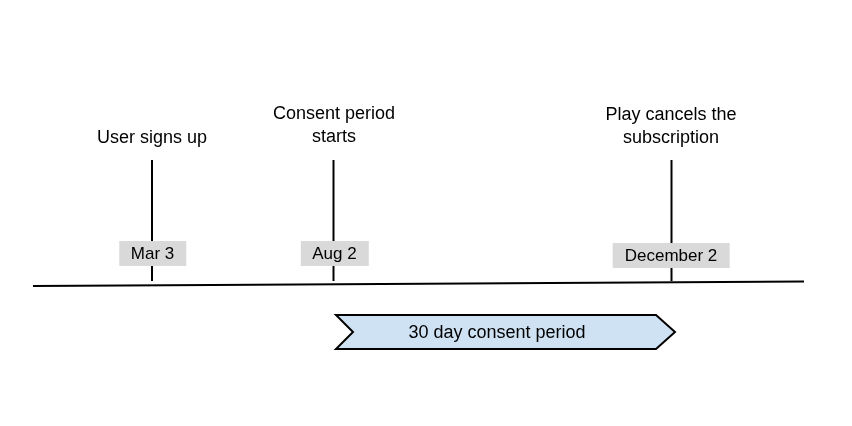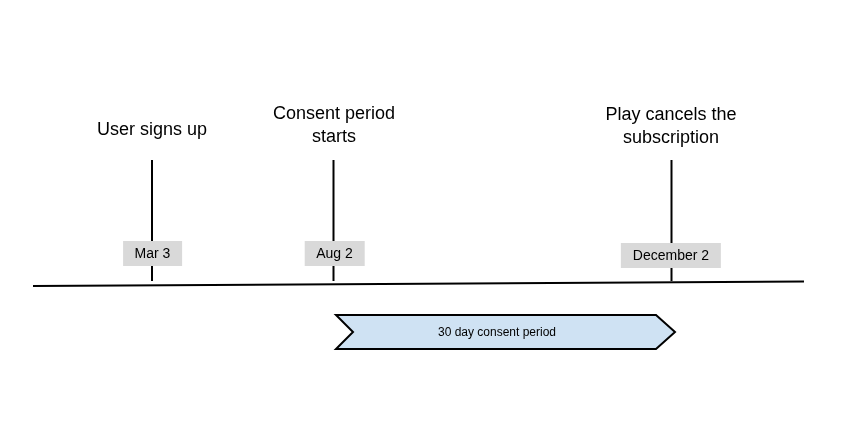--- a/index.html
+++ b/index.html
@@ -42,52 +42,52 @@
     font-size: 18px;
     line-height: 23px;
     color: #000000;
   }
   .nowrap { white-space: nowrap; }
   .date-chip {
     position: absolute;
     transform: translateX(-50%);
     background: #d9d9d9;
     color: #000000;
-    font-size: 14px;
+    font-size: 17px;
     line-height: 21px;
     padding: 2px 12px;
     white-space: nowrap;
   }
   .banner-label {
     position: absolute;
     left: 497px;
     top: 332px;
     transform: translate(-50%, -50%);
-    font-size: 12px;
+    font-size: 18px;
     color: #000000;
     white-space: nowrap;
   }
 </style>
 </head>
 <body>
 
 <div class="canvas">
 
   <svg class="diagram-svg" viewBox="0 0 852 426" xmlns="http://www.w3.org/2000/svg">
 
     <line class="axis-line" x1="33" y1="286" x2="804" y2="281.5"></line>
 
     <line class="tick-line" x1="152" y1="160" x2="152" y2="281"></line>
     <line class="tick-line" x1="333.5" y1="160" x2="333.5" y2="281"></line>
     <line class="tick-line" x1="671.5" y1="160" x2="671.5" y2="281"></line>
 
     <polygon class="banner-shape" points="336,315 656,315 675,332 656,349 336,349 353,332" fill="#cfe2f3"></polygon>
   </svg>
 
-  <div class="event-label nowrap" style="left:152px; top:118px;text-align:right;">User signs up</div>
+  <div class="event-label nowrap" style="left:152px; top:126px;text-align:right;">User signs up</div>
 
   <div class="event-label" style="left:334px; top:102px; width:150px;">Consent period starts</div>
 
   <div class="event-label" style="left:671px; top:103px; width:170px;">Play cancels the subscription</div>
 
   <div class="date-chip" style="left:152.5px; top:241px;">Mar 3</div>
 
   <div class="date-chip" style="left:334.5px; top:241px;">Aug 2</div>
 
   <div class="date-chip" style="left:671px; top:243px;">December 2</div>

